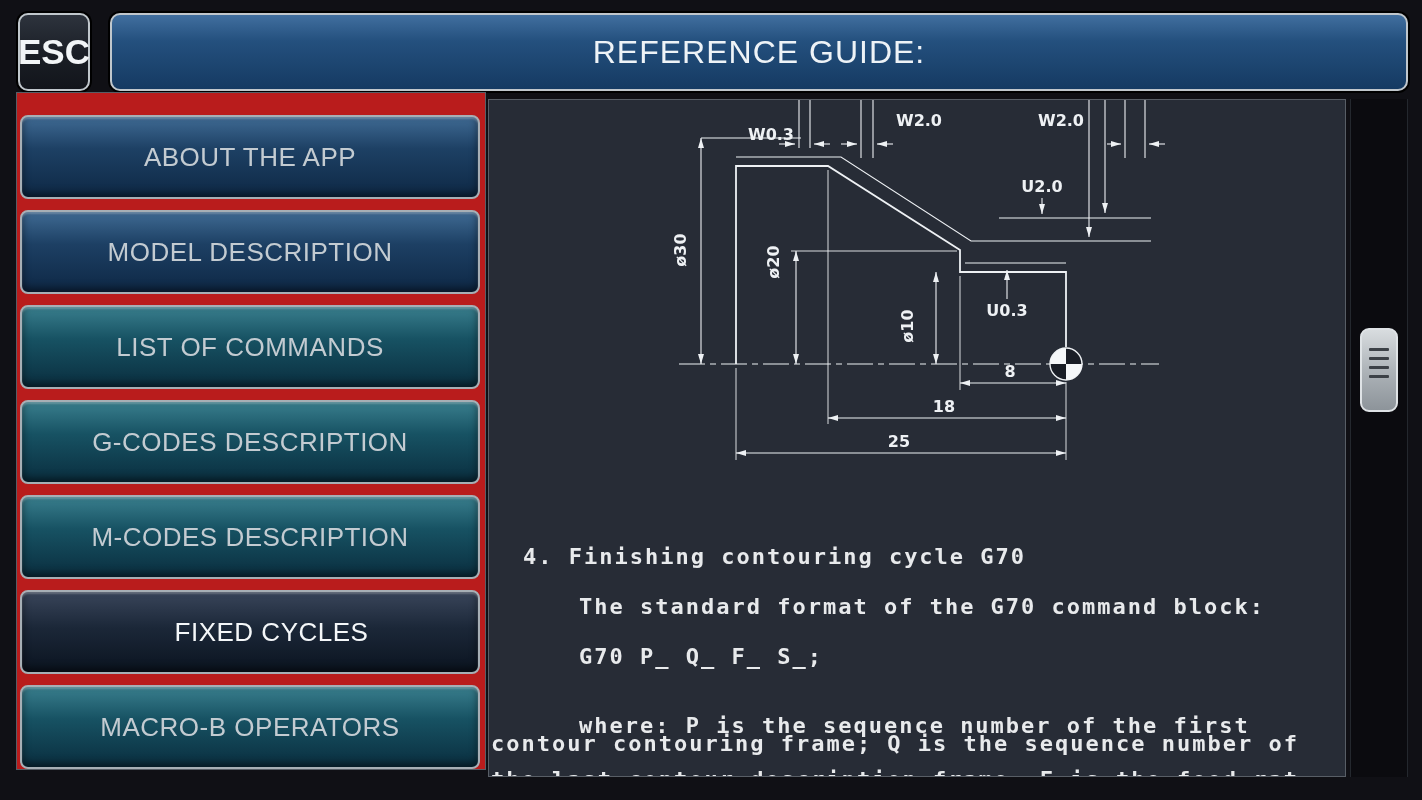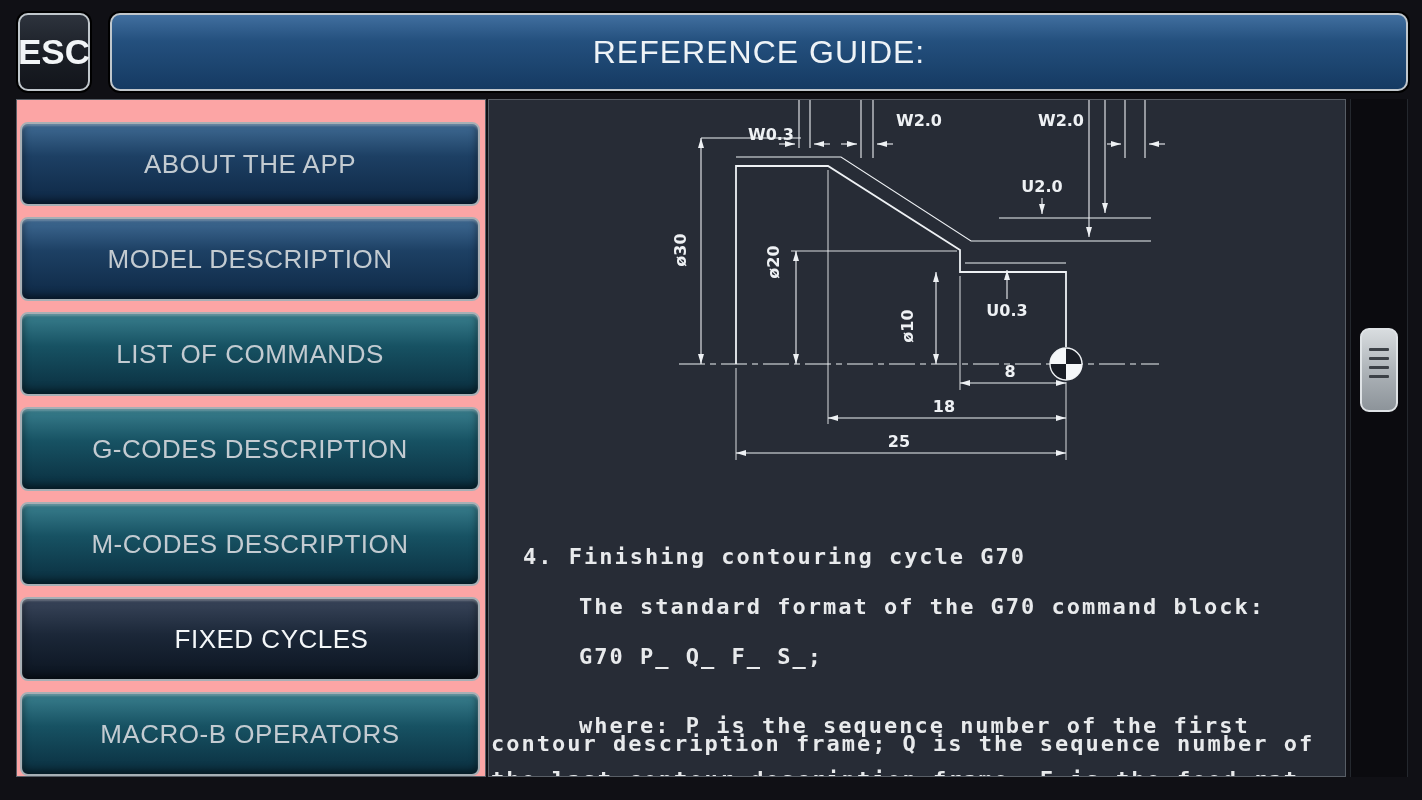--- a/index.html
+++ b/index.html
@@ -19,22 +19,22 @@
     position:absolute; left:110px; top:13px; width:1298px; height:78px;
     background:linear-gradient(180deg,#416f9f 0%,#24507e 35%,#153a62 100%);
     border:2px solid #c0c7cc; border-radius:10px; box-sizing:border-box;
     color:#eef3f7; font-size:32px; letter-spacing:1px;
     display:flex; align-items:center; justify-content:center;
     box-shadow:0 0 0 2px #000;
   }
 
   
   .sidebar {
-    position:absolute; left:16px; top:99px; width:470px; height:678px;
-    border:1px solid #585e66; box-sizing:border-box; background:#fca5a5;
+    position:absolute; left:16px; top:92px; width:470px; height:678px;
+    border:1px solid #585e66; box-sizing:border-box; background:#b91c1c;
   }
   .menu-btn {
     position:absolute; left:3px; width:460px; height:84px;
     border:2px solid #a7afb5; border-radius:8px; box-sizing:border-box;
     display:flex; align-items:center; justify-content:center;
     font-size:26px; letter-spacing:0.5px; color:#c3cbd1; cursor:pointer;
     box-shadow:inset 0 2px 2px rgba(255,255,255,0.25), inset 0 -3px 8px rgba(0,0,0,0.55);
   }
   .variant-blue { background:linear-gradient(180deg,#3f6a93 0%,#1d4064 40%,#0e2845 100%); }
   .variant-teal { background:linear-gradient(180deg,#397e8d 0%,#175263 40%,#0a2e3f 100%); }
@@ -161,21 +161,21 @@
         <text x="521" y="277">8</text>
         <text x="455" y="312">18</text>
         <text x="410" y="347">25</text>
       </g>
     </svg>
 
     <div class="code-line l0">4. Finishing contouring cycle G70</div>
     <div class="code-line l1">The standard format of the G70 command block:</div>
     <div class="code-line l2">G70 P_ Q_ F_ S_;</div>
     <div class="code-line l3">where: P is the sequence number of the first</div>
-    <div class="code-line l4">contour description frame; Q is the sequence number of</div>
+    <div class="code-line l4">contour contouring frame; Q is the sequence number of</div>
     <div class="code-line l5">the last contour description frame; F is the feed rat</div>
   </div>
 
   <div class="scroll-track">
     <div class="scroll-thumb">
       <div class="grip"></div>
       <div class="grip"></div>
       <div class="grip"></div>
       <div class="grip"></div>
     </div>

